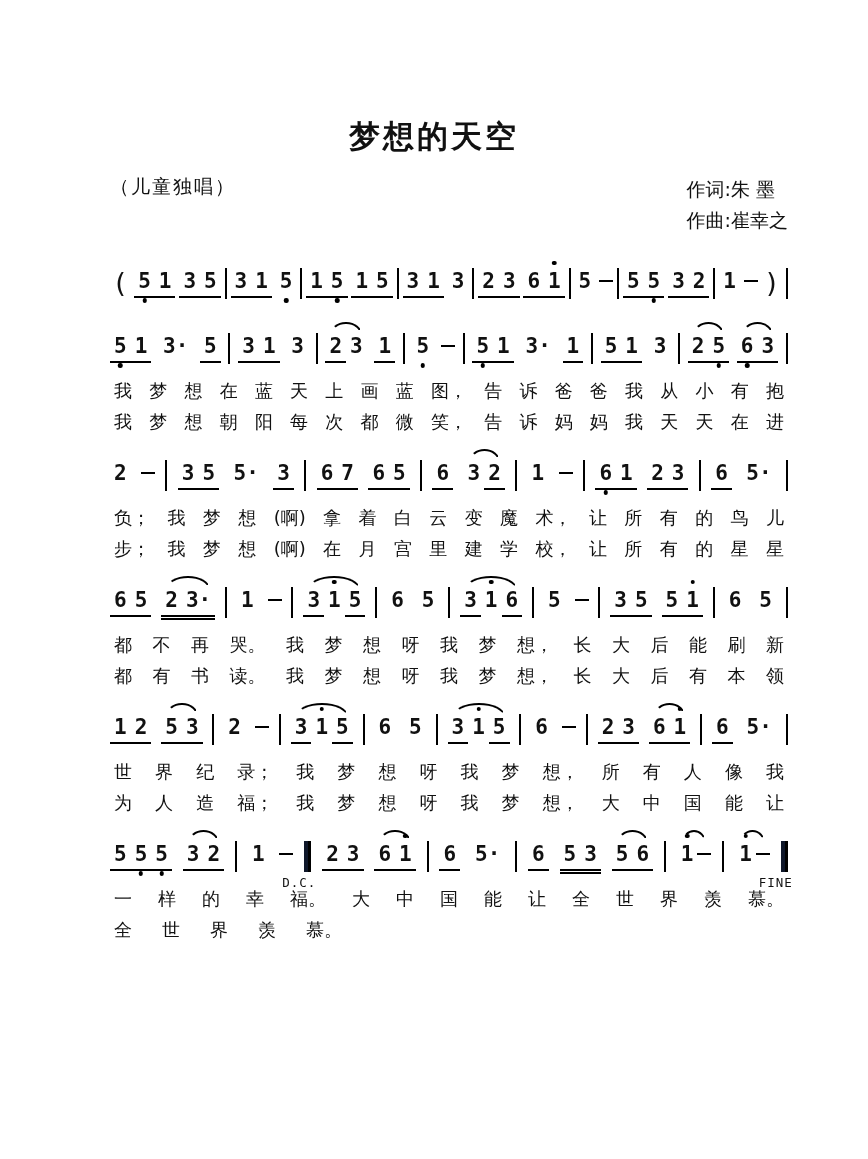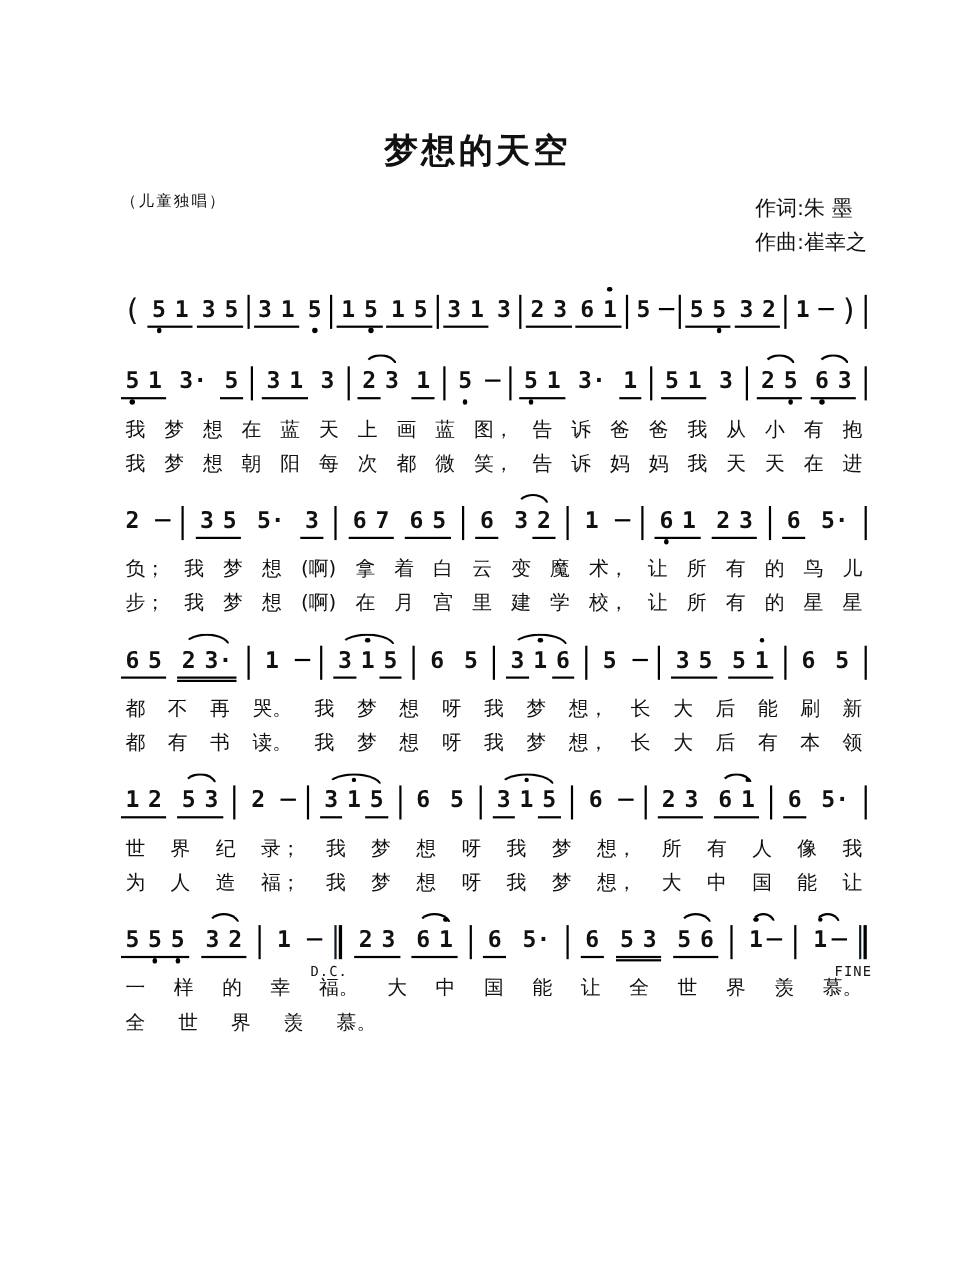--- a/index.html
+++ b/index.html
@@ -31,21 +31,21 @@
   .meta-right { flex: 1 1 0; text-align: right; }
   .keysig {
     font-family: "DejaVu Sans Mono", monospace;
     font-size: 16px;
     letter-spacing: 1px;
   }
   .tempo { margin-top: 4px; font-size: 15px; }
   .tempo .qnote { font-size: 22px; line-height: 16px; vertical-align: -3px; }
   .tempo .tval { font-family: "DejaVu Sans Mono", monospace; font-size: 15px; }
   .expression { margin-top: 6px; font-size: 17px; letter-spacing: 1px; }
-  .subtitle { font-size: 14px; letter-spacing: 2px; }
+  .subtitle { font-size: 19px; letter-spacing: 2px; }
   .credits { display: inline-block; text-align: left; font-size: 19px; font-weight: normal; line-height: 1.65; }
   .score { margin: 18px 80px 0 110px; }
   .system { margin-bottom: 13px; }
   .notes-row {
     display: flex;
     justify-content: space-between;
     align-items: flex-start;
     padding-top: 14px;
     height: 52px;
     font-family: "DejaVu Sans Mono", monospace;
@@ -55,21 +55,21 @@
   .grp.u1, .grp.u2 { border-bottom-color: #000; }
   .grp.u2::after {
     content: ""; position: absolute; left: 0; right: 0; bottom: -5px; height: 2px; background: #000;
   }
   .note { position: relative; display: inline-block; padding: 0 4px; font-size: 21px; line-height: 24px; }
   .aug { font-size: 21px; font-weight: bold; }
   .od { position: absolute; left: 50%; transform: translateX(-50%); width: 4.5px; height: 4.5px; border-radius: 50%; background: #000; }
   .ld { bottom: -10px; }
   .hd { top: -8px; }
   .bar { position: relative; width: 2px; height: 31px; margin-top: -1px; background: #000; flex: 0 0 auto; }
-  .bar.dbl { width: 7px; background: transparent; border-left: 2px solid #0f172a; border-right: 3px solid #000; }
+  .bar.dbl { width: 7px; background: transparent; border-left: 4px solid #0f172a; border-right: 3px solid #000; }
   .mark {
     position: absolute; top: 34px; right: -8px;
     font-family: "DejaVu Sans Mono", monospace;
     font-size: 12.5px; font-weight: normal; white-space: nowrap; letter-spacing: 1px;
   }
   .dash { width: 14px; height: 2.5px; margin-top: 11px; background: #000; flex: 0 0 auto; }
   .paren { font-size: 27px; line-height: 27px; font-weight: normal; padding: 0 2px; }
   .slurwrap { display: inline-flex; position: relative; align-items: flex-start; }
   .arc::before {
     content: ""; position: absolute; left: 5px; right: 5px; top: -12px; height: 9px;

